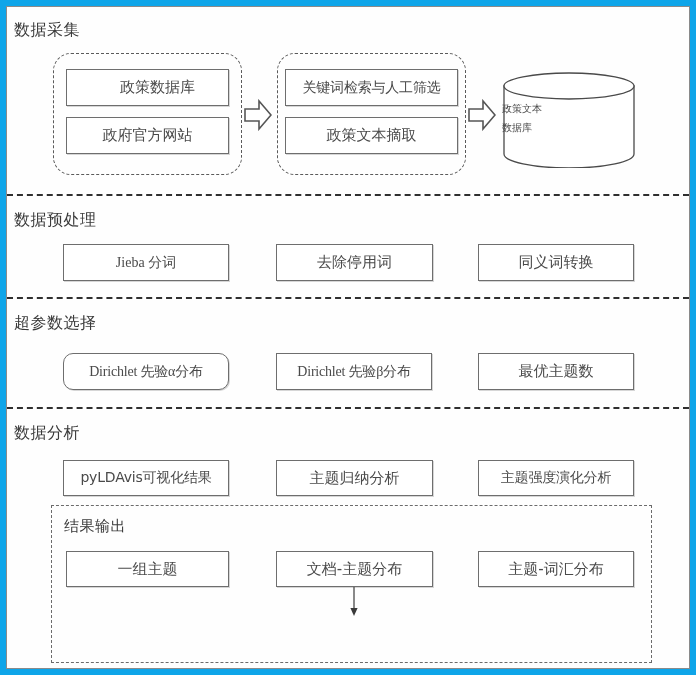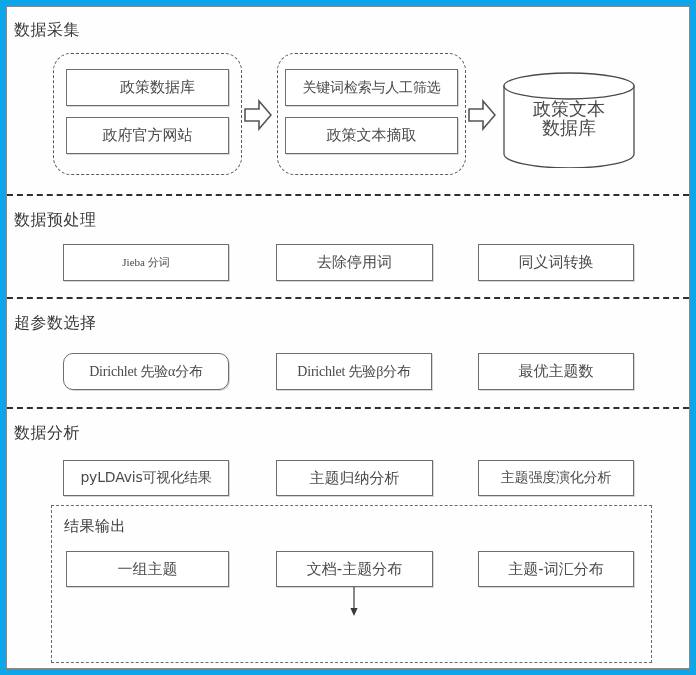--- a/index.html
+++ b/index.html
@@ -60,21 +60,21 @@
     align-items: center;
     justify-content: center;
     color: #4a4a4a;
     font-size: 15px;
     white-space: nowrap;
     font-family: "DejaVu Sans", "Liberation Sans", sans-serif;
     box-shadow: 1px 1px 0 rgba(140,140,140,0.35);
   }
   .node.serif {
     font-family: "Liberation Serif", "DejaVu Serif", serif;
-    font-size: 11px;
+    font-size: 14px;
   }
   .node.tight { font-size: 14px; letter-spacing: -0.2px; }
 
   
   .group-round {
     position: absolute;
     box-sizing: border-box;
     border: 1.8px dashed #5a5a5a;
     border-radius: 18px;
     background: transparent;
@@ -87,25 +87,24 @@
   }
 
   
   .block-arrow { position: absolute; }
 
   
   .cylinder { position: absolute; }
   .cyl-label {
     position: absolute;
     left: 0; right: 0;
-    text-align: center;
     color: #4a4a4a;
-    font-size: 18px;
+    font-size: 10px;
     line-height: 19px;
-    font-family: Liberation Sans, sans-serif;
+    font-family: Liberation Mono, monospace;
     white-space: pre-line;
   }
 
   
   .connector { position: absolute; }
 </style>
 </head>
 <body>
 
 <div id="canvas">

